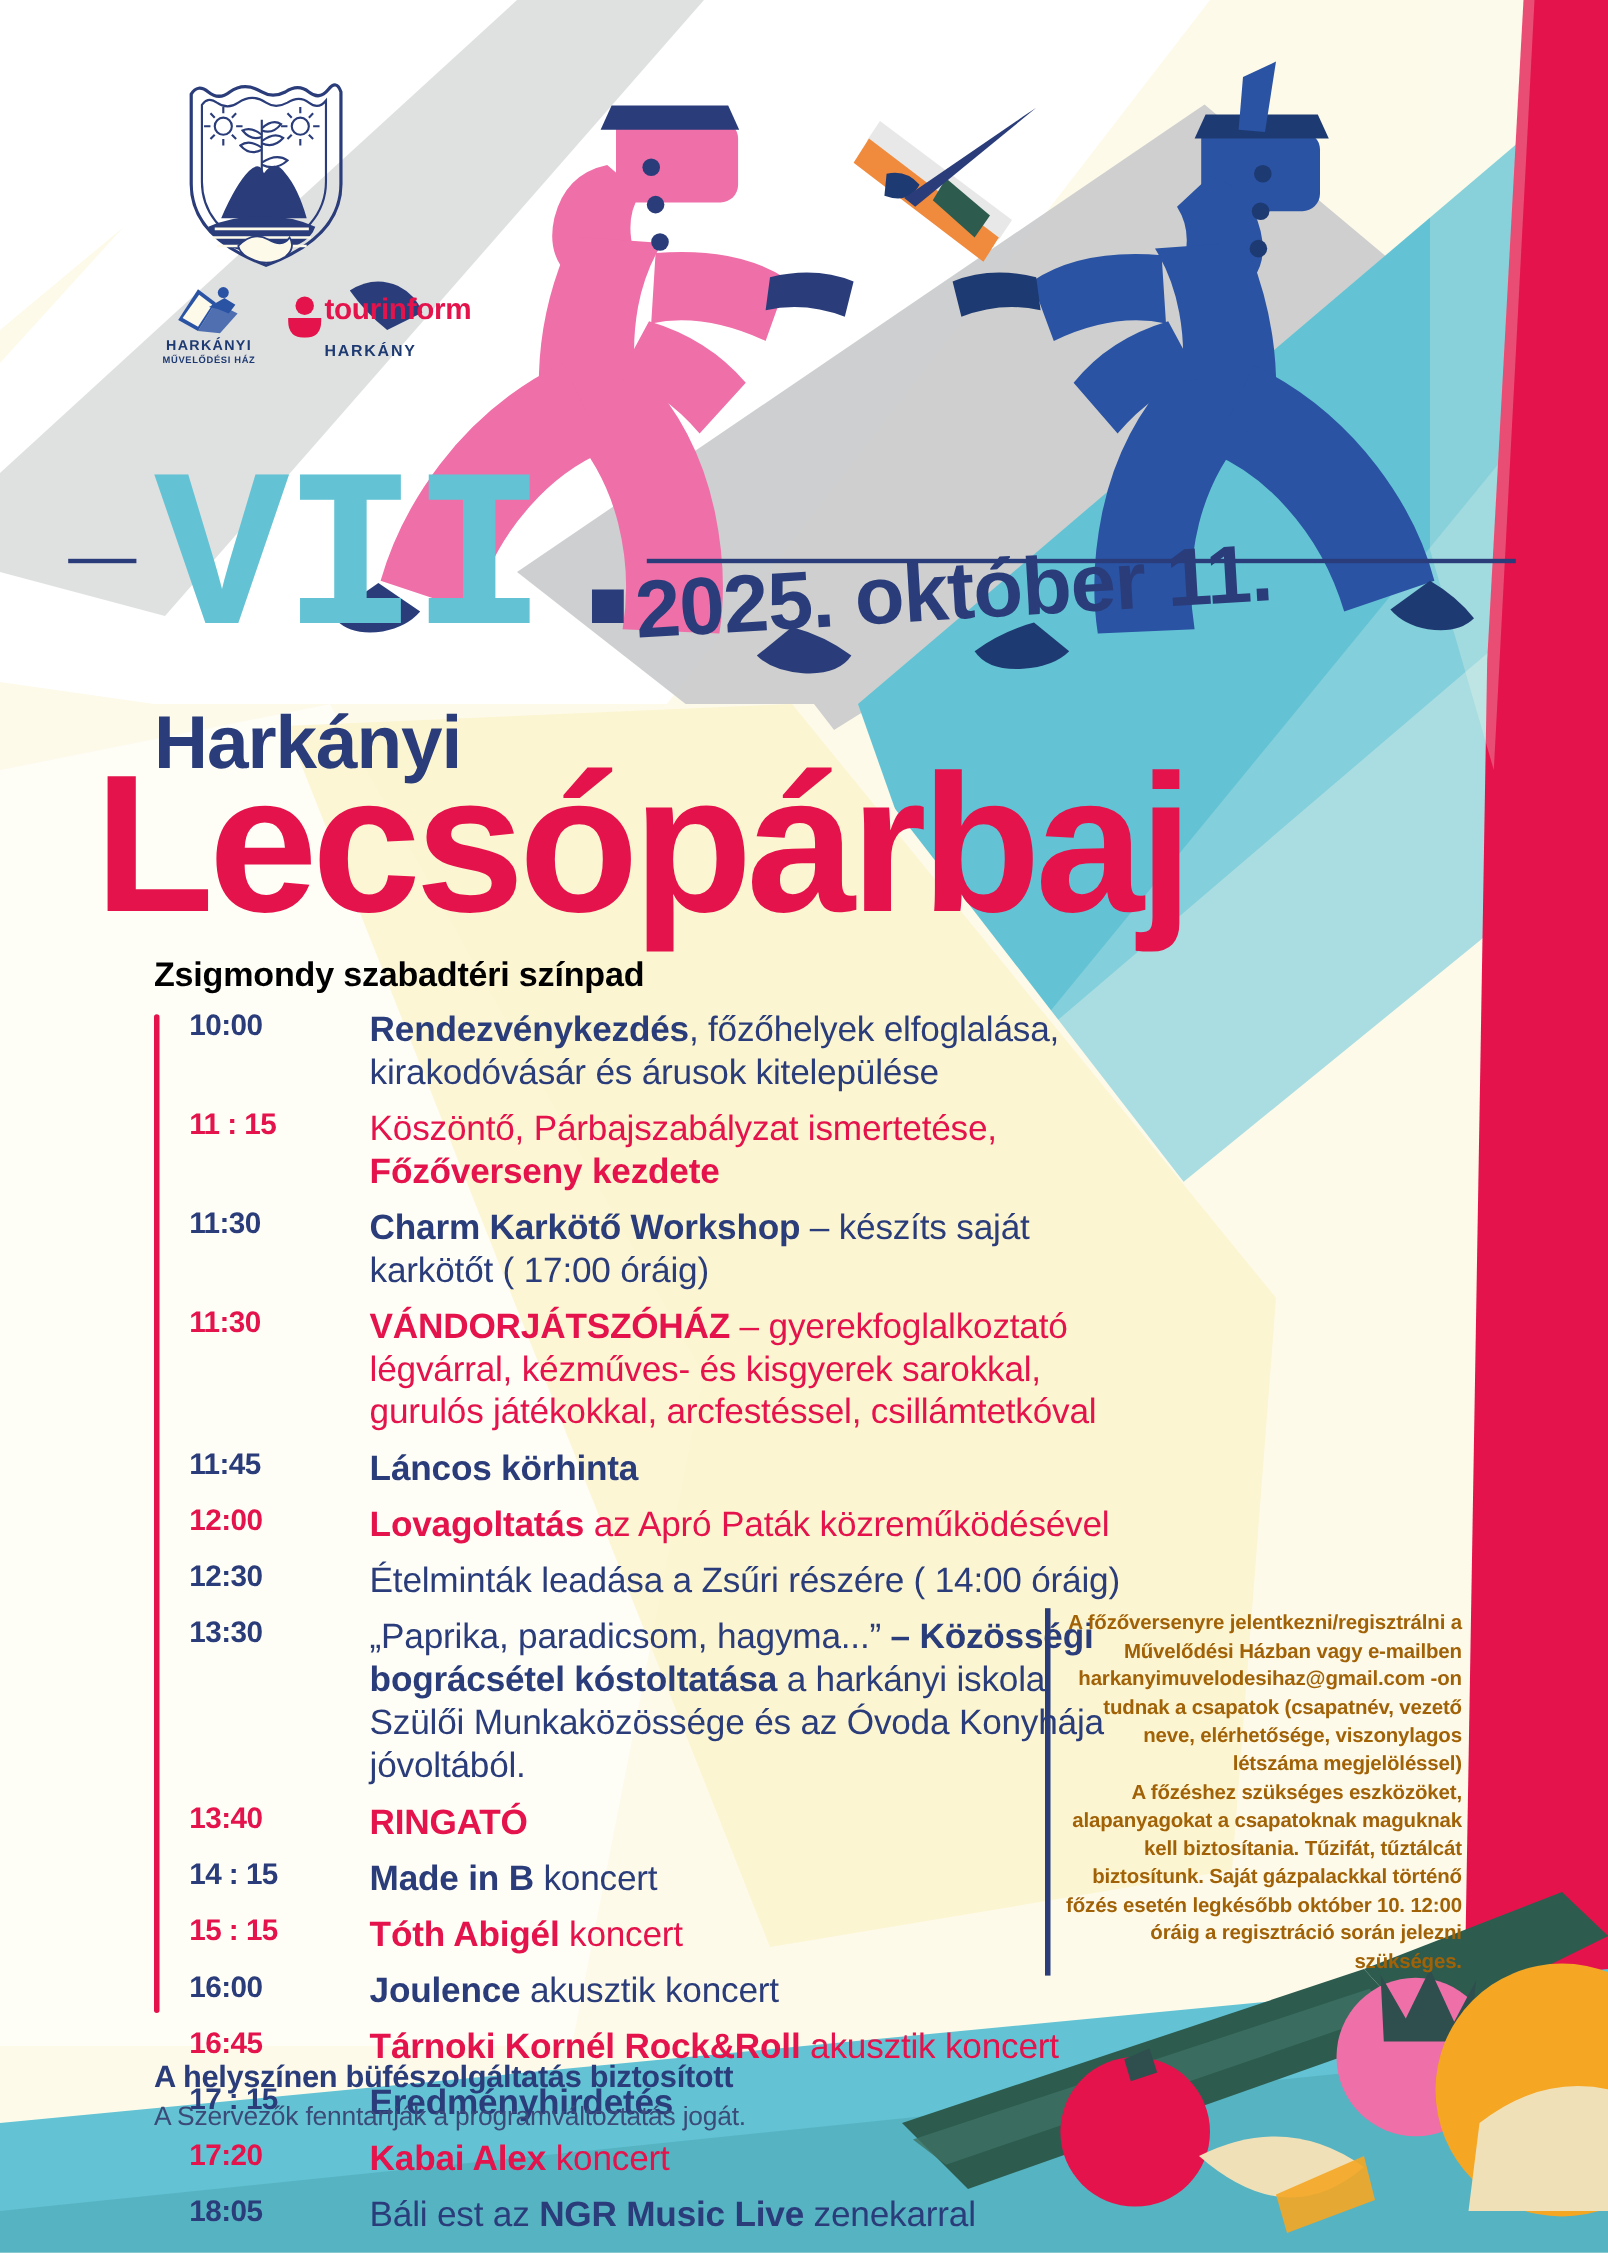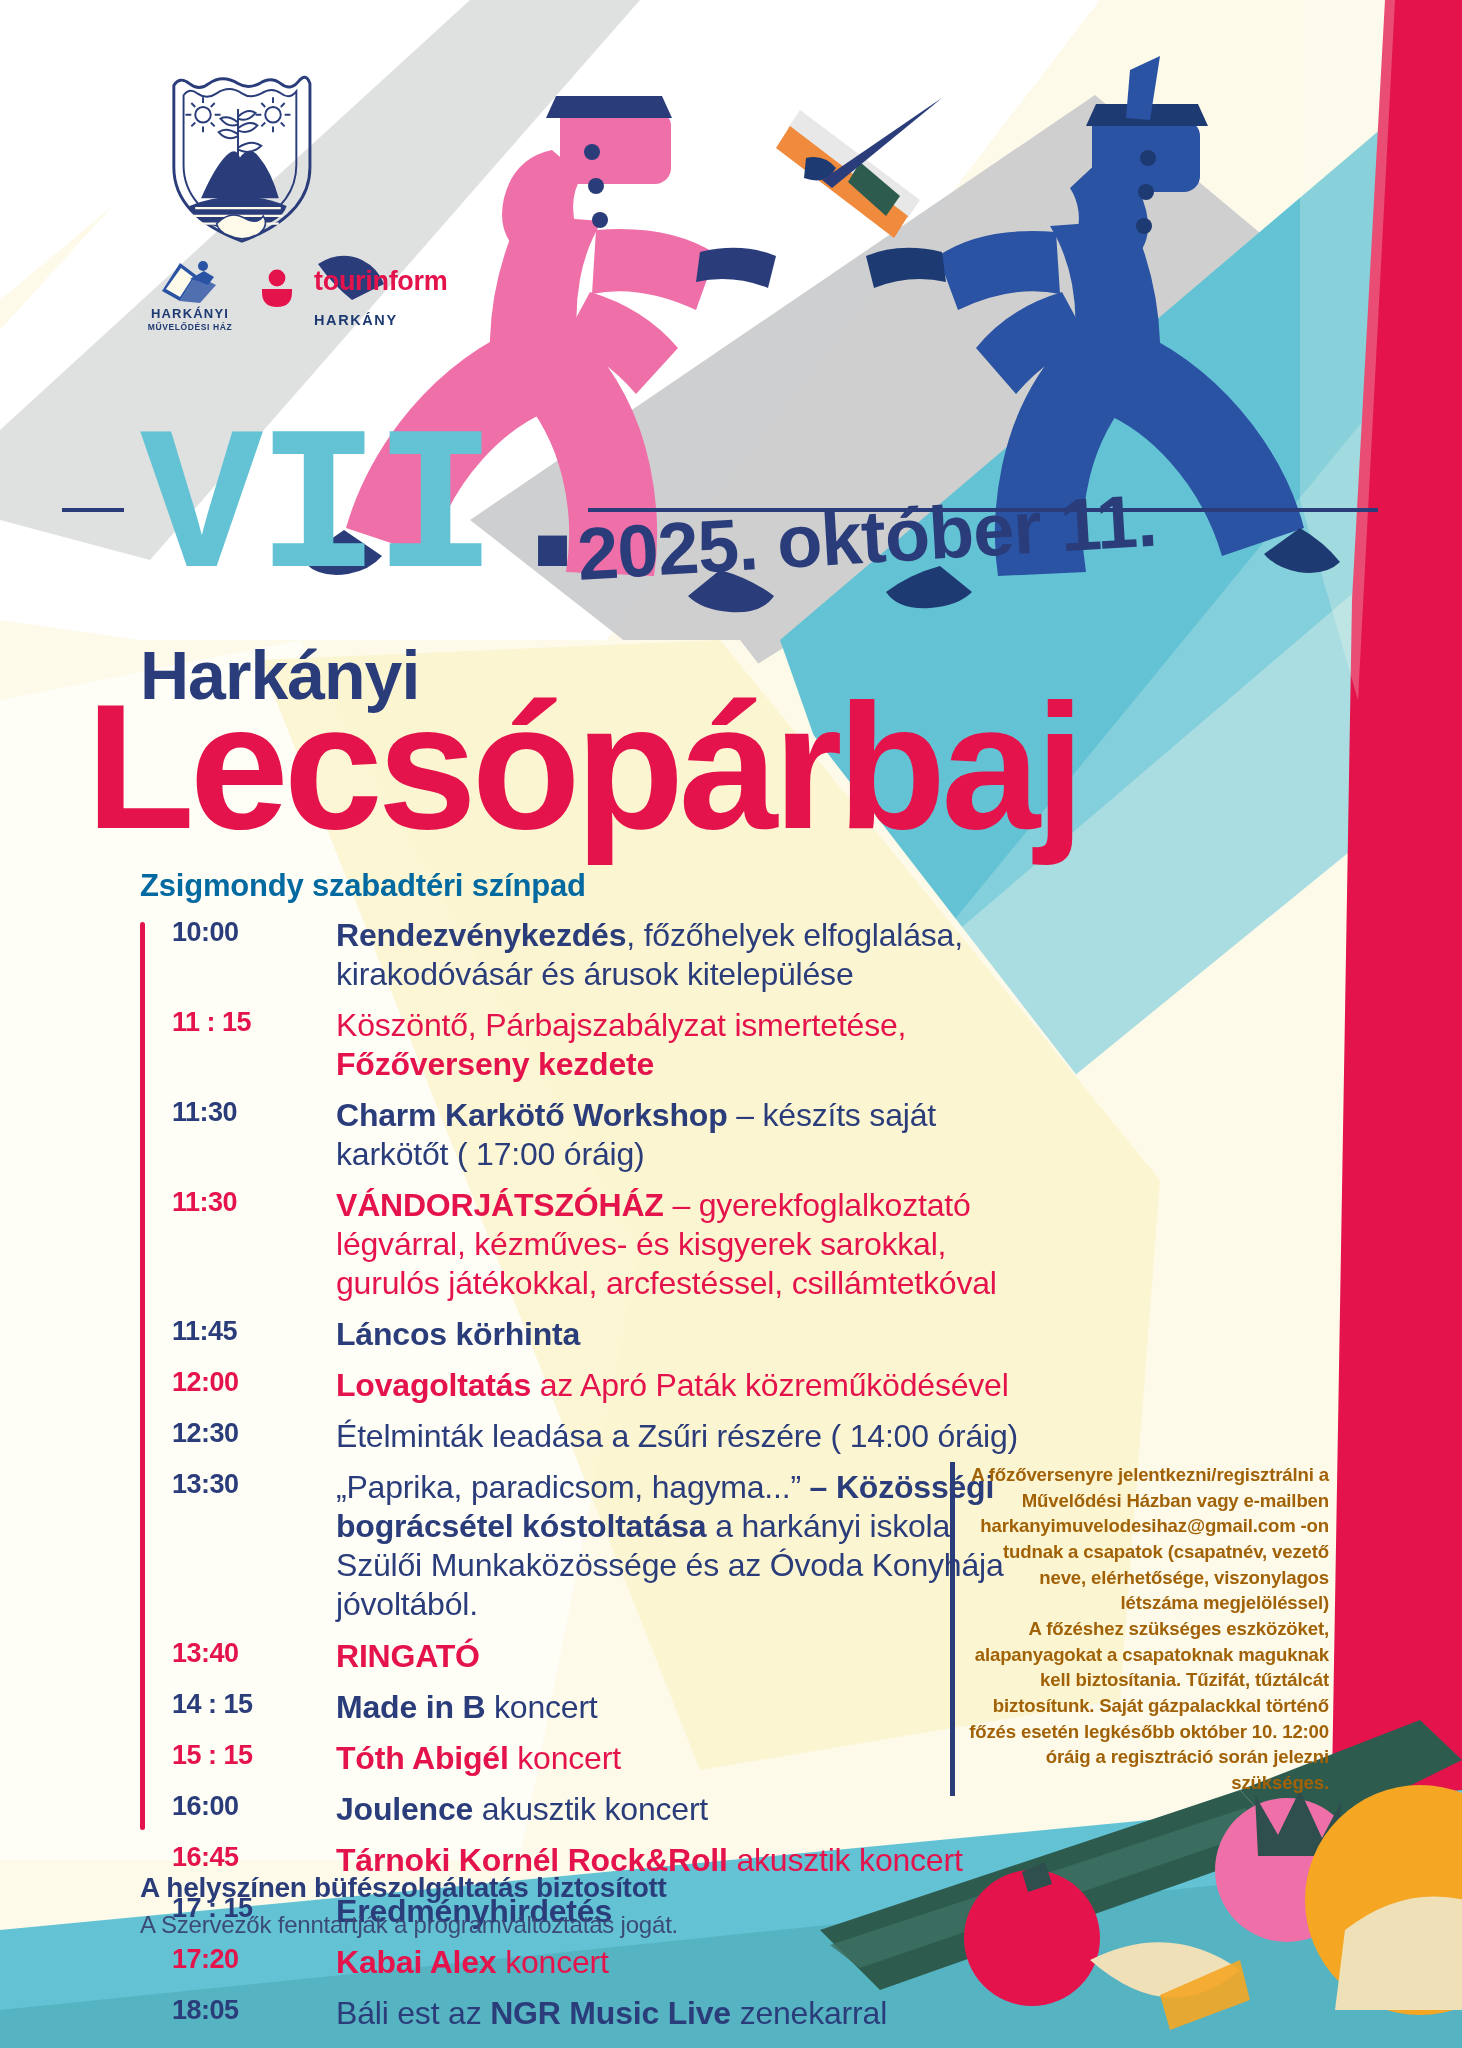--- a/index.html
+++ b/index.html
@@ -18,21 +18,21 @@
   .bg svg{display:block;width:1462px;height:2048px;}
 
   
   .logos{position:absolute;left:140px;top:70px;z-index:6;width:330px;}
   .crest{width:160px;height:175px;display:block;margin-left:18px;}
   .logo-row{display:flex;align-items:flex-start;gap:24px;margin-top:12px;margin-left:4px;}
   .mh-logo{width:92px;text-align:center;}
   .mh-logo svg{display:block;margin:0 auto;}
   .mh-l1{font-size:13px;font-weight:bold;letter-spacing:1.2px;color:#1e3a72;line-height:1.15;margin-top:2px;}
   .mh-l2{font-size:8.5px;font-weight:bold;letter-spacing:.6px;color:#1e3a72;line-height:1.2;}
-  .ti-logo{display:flex;align-items:flex-start;gap:20px;padding-top:12px;}
+  .ti-logo{display:flex;align-items:flex-start;gap:1px;padding-top:12px;}
   .ti-mark{width:34px;height:38px;flex:none;}
   .ti-t1{font-size:27px;font-weight:bold;color:#e4134c;line-height:.92;letter-spacing:-.3px;}
   .ti-t2{font-size:14.5px;font-weight:bold;color:#1e3a72;letter-spacing:1.6px;line-height:1.1;margin-top:19px;}
 
   
   .fencers{position:absolute;left:0;top:0;width:1462px;height:640px;z-index:4;}
 
   
   .vii{
     position:absolute;left:140px;top:428px;z-index:7;
@@ -54,21 +54,21 @@
     position:absolute;left:140px;top:636px;z-index:8;
     font-size:68px;font-weight:bold;color:#2a3d7a;letter-spacing:-1px;
   }
   .lecso{
     position:absolute;left:86px;top:692px;z-index:8;
     font-size:178px;line-height:.84;font-weight:bold;color:#e4134c;
     letter-spacing:-5px;
   }
   .venue{
     position:absolute;left:140px;top:868px;z-index:9;
-    font-size:31px;font-weight:bold;color:#0369a1;letter-spacing:-.2px;
+    font-size:31px;font-weight:bold;color:#000000;letter-spacing:-.2px;
   }
 
   
   .program{position:absolute;left:140px;top:916px;width:880px;z-index:9;}
   .prog-bar{position:absolute;left:0;top:6px;width:5px;height:908px;background:#e4134c;border-radius:3px;}
   .row{display:flex;align-items:flex-start;margin-bottom:12px;gap:48px;}
   .time{
     width:116px;flex:none;font-size:27px;font-weight:bold;
     padding-left:32px;line-height:1.22;letter-spacing:-.5px;
   }

